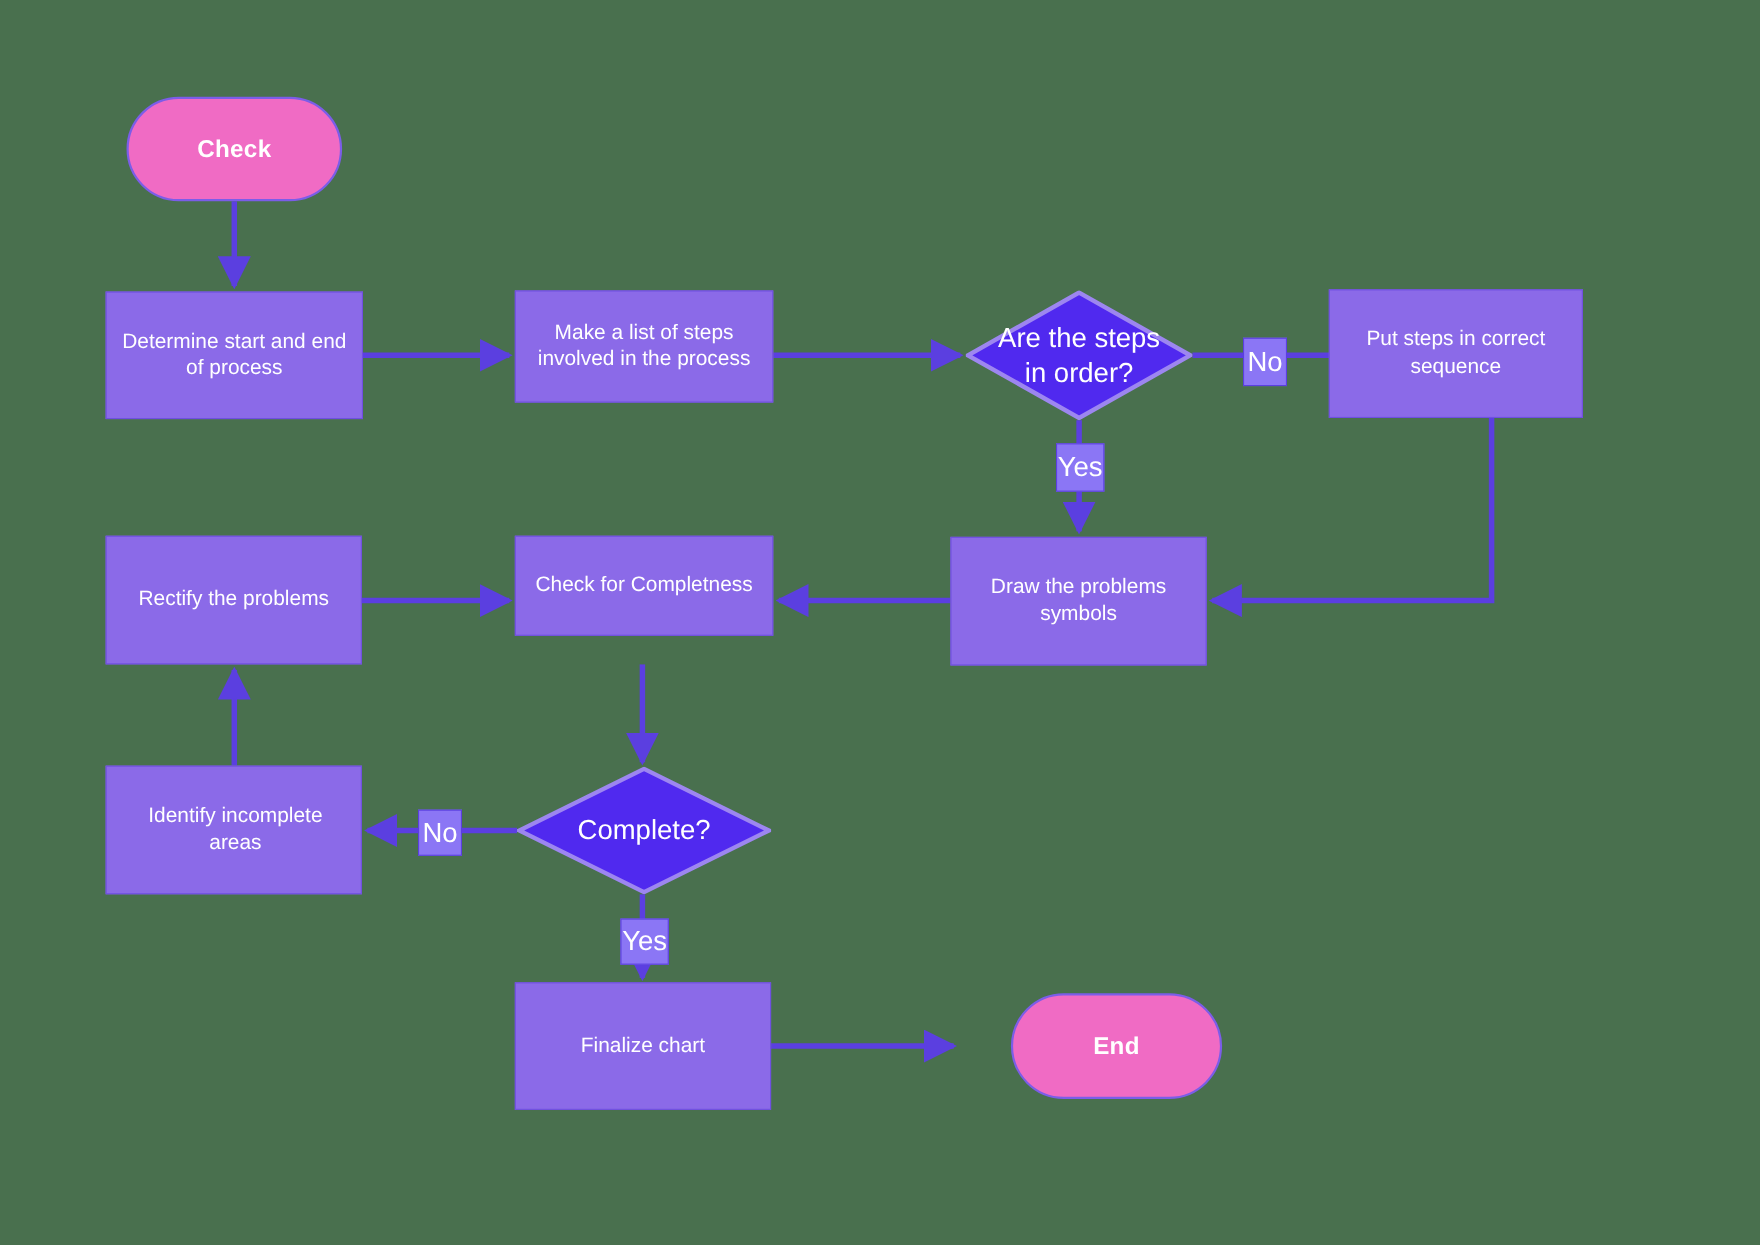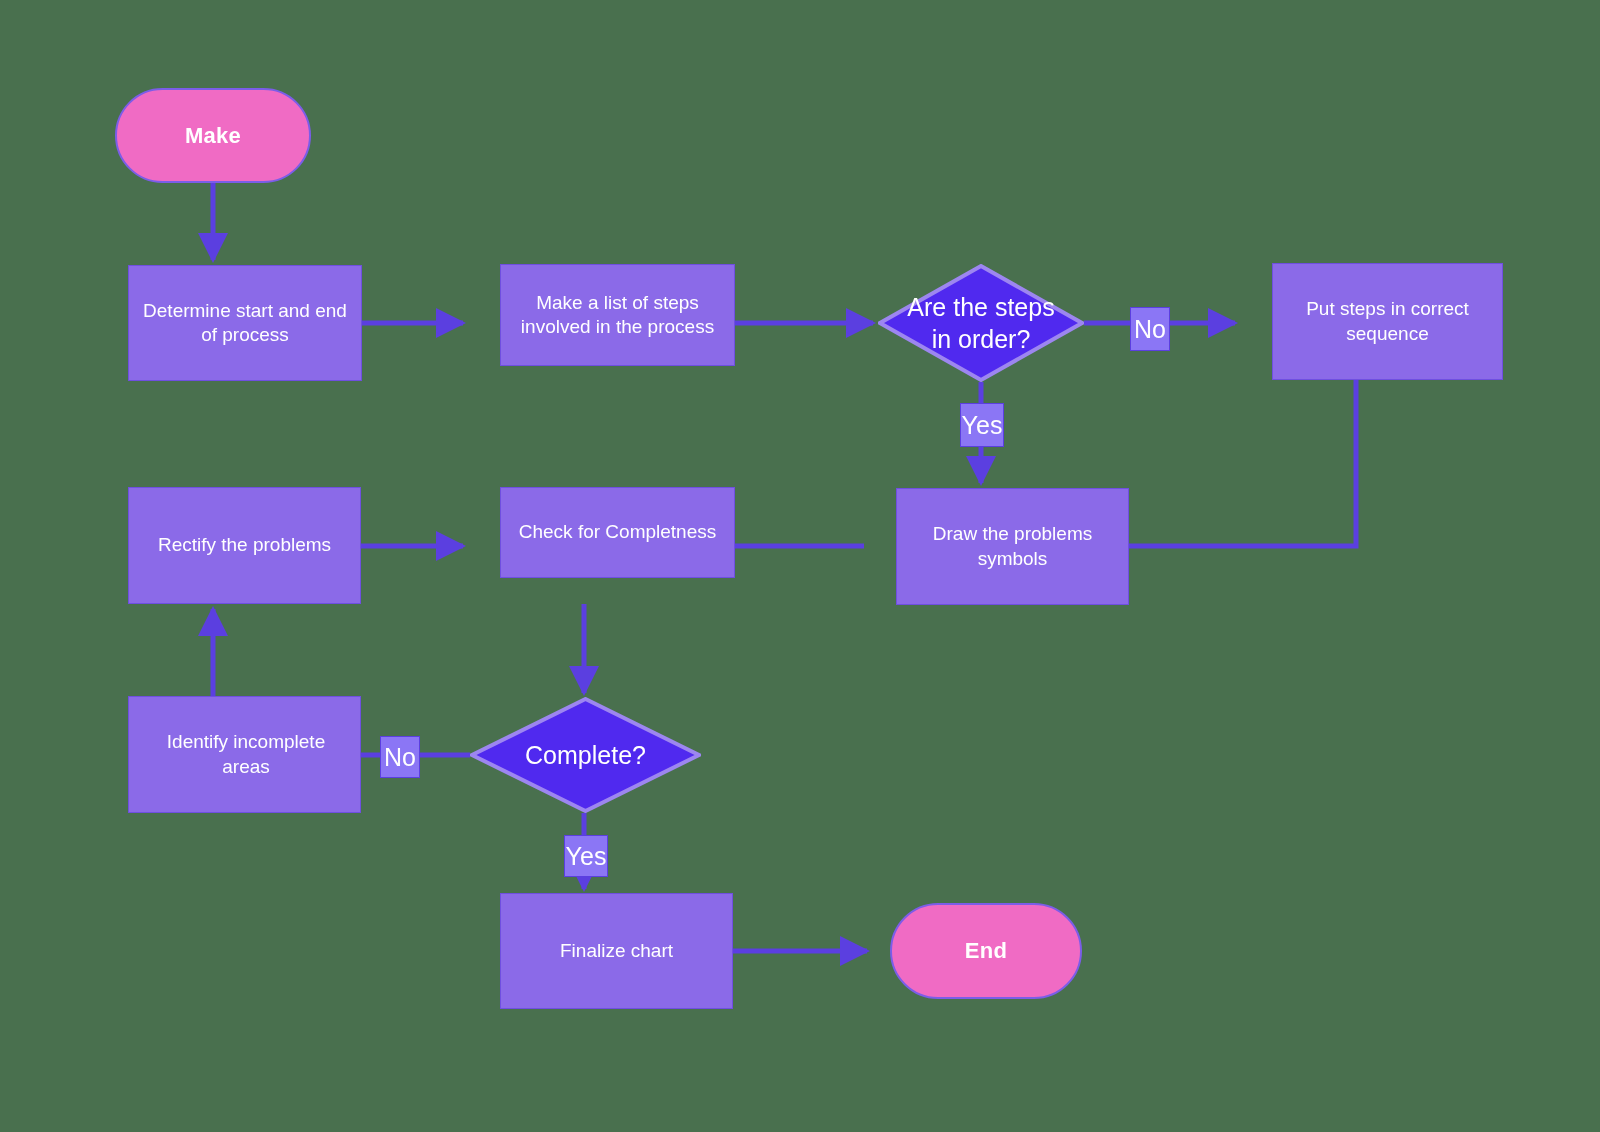--- a/index.html
+++ b/index.html
@@ -34,21 +34,20 @@
     text-align: center;
     color: #ffffff;
     z-index: 5;
   }
   .node-process {
     background: #8b6ae8;
     border: 1.5px solid #6f4fe0;
     font-size: 19px;
     line-height: 1.28;
     padding: 4px 10px;
-    margin-left: 32px;
   }
   .node-terminator {
     background: #f06bc4;
     border: 2.5px solid #7b5de8;
     border-radius: 999px;
     font-size: 22px;
     font-weight: bold;
     letter-spacing: 0.3px;
   }
   .node-decision {
@@ -105,39 +104,39 @@
       <path d="M 329 546 L 463 546"></path>
       <path d="M 584 604 L 584 693"></path>
       <path d="M 470 755 L 334 755"></path>
       <path d="M 213 696 L 213 609"></path>
       <path d="M 584 813 L 584 889"></path>
       <path d="M 701 951 L 867 951"></path>
     </g>
   </svg>
 
   <div class="node node-terminator" style="left:115px; top:88px; width:196px; height:95px;">
-    <span>Make</span>
+    <span>Check</span>
   </div>
 
   <div class="node node-process" style="left:96px; top:265px; width:234px; height:116px;">
     <span>Determine start and end of process</span>
   </div>
 
   <div class="node node-process" style="left:468px; top:264px; width:235px; height:102px;">
     <span>Make a list of steps involved in the process</span>
   </div>
 
   <div class="node node-decision" style="left:878px; top:264px; width:206px; height:118px;">
     <svg class="dia-shape" viewBox="0 0 206 118" preserveAspectRatio="none">
       <polygon points="103,2 204,59 103,116 2,59" fill="#5029ef" stroke="#9d86f0" stroke-width="4"></polygon>
     </svg>
     <span class="dia-label">Are the steps in order?</span>
   </div>
 
-  <div class="node node-process" style="left:1240px; top:263px; width:231px; height:117px;">
+  <div class="node node-process" style="left:1208px; top:263px; width:231px; height:117px;">
     <span>Put steps in correct sequence</span>
   </div>
 
   <div class="node node-process" style="left:864px; top:488px; width:233px; height:117px;">
     <span>Draw the problems symbols</span>
   </div>
 
   <div class="node node-process" style="left:468px; top:487px; width:235px; height:91px;">
     <span>Check for Completness</span>
   </div>
@@ -154,21 +153,21 @@
     <svg class="dia-shape" viewBox="0 0 231 116" preserveAspectRatio="none">
       <polygon points="115.5,2 229,58 115.5,114 2,58" fill="#5029ef" stroke="#9d86f0" stroke-width="4"></polygon>
     </svg>
     <span class="dia-label">Complete?</span>
   </div>
 
   <div class="node node-process" style="left:468px; top:893px; width:233px; height:116px;">
     <span>Finalize chart</span>
   </div>
 
-  <div class="node node-terminator" style="left:890px; top:903px; width:192px; height:96px;">
+  <div class="node node-terminator" style="left:919px; top:903px; width:192px; height:96px;">
     <span>End</span>
   </div>
 
   <div class="edge-label" style="left:1130px; top:307px; width:40px; height:44px;">
     <span>No</span>
   </div>
 
   <div class="edge-label" style="left:960px; top:403px; width:44px; height:44px;">
     <span>Yes</span>
   </div>

